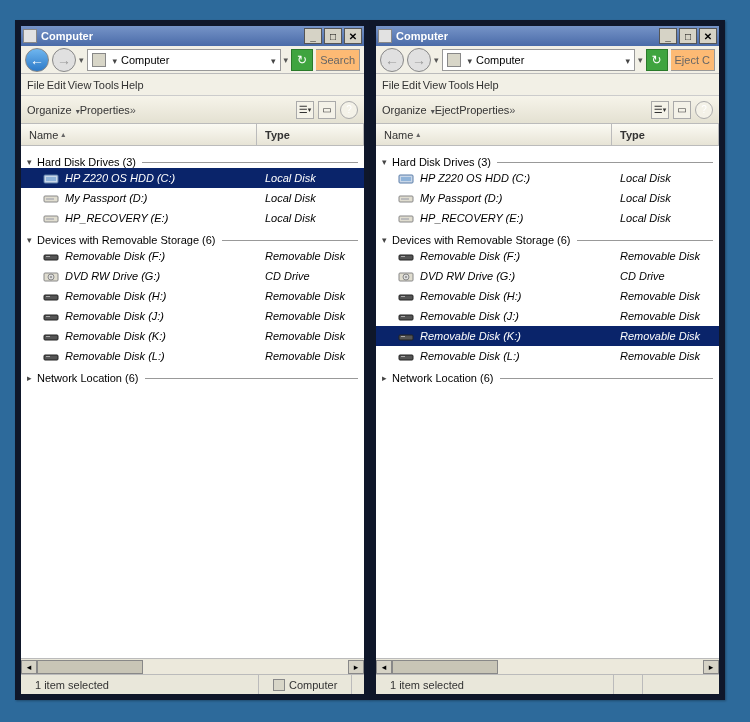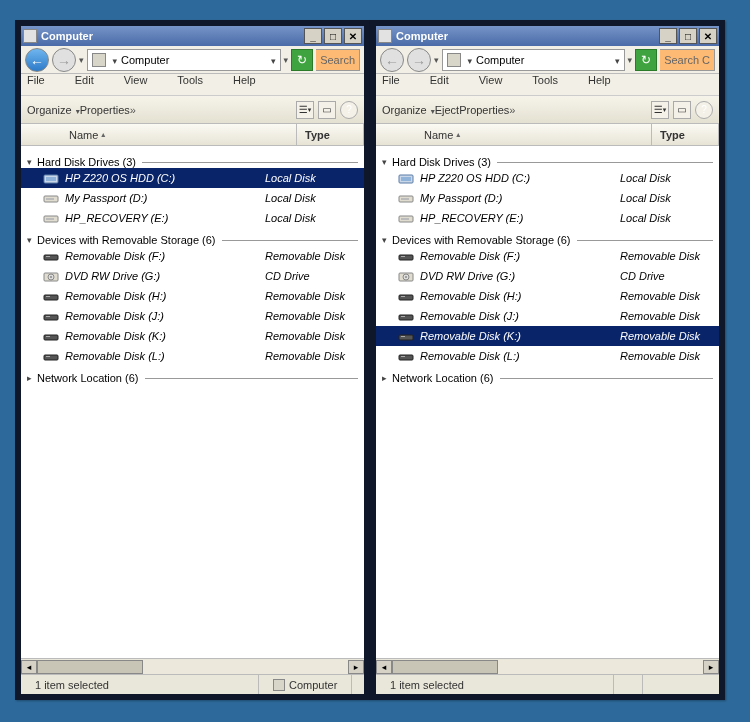--- a/index.html
+++ b/index.html
@@ -20,30 +20,30 @@
           display: flex; align-items: center; justify-content: center; color: #000; font-size: 10px; cursor: pointer; }
   .navrow { height: 28px; background: #f2f0e6; border-bottom: 1px solid #bbb; display: flex; align-items: center; padding: 0 4px; gap: 3px; }
   .navbtn { width: 24px; height: 24px; border-radius: 50%; border: 1px solid #888; background: linear-gradient(#eef,#cde); display: flex; align-items: center; justify-content: center; font-size: 14px; cursor: pointer; }
   .navbtn.back { background: linear-gradient(#6fb6ef,#2d7ac8); color: #fff; }
   .navbtn.dis { background: #e0e0e0; color: #999; }
   .addr { flex: 1; height: 22px; border: 1px solid #999; background: #fff; display: flex; align-items: center; padding: 0 4px; font-size: 11px; gap: 4px; }
   .addr .aicon { width: 14px; height: 14px; background: #d8d6c8; border: 1px solid #888; }
   .addr .drop::after { content: "▾"; font-size: 9px; color: #444; margin-left: 3px; }
   .refresh { width: 22px; height: 22px; border: 1px solid #2a7a2a; background: #3fa43f; color: #fff; display:flex;align-items:center;justify-content:center; font-size:12px; cursor:pointer;}
   .searchbit { height: 22px; border: 1px solid #999; border-left:0; background:#fdba74; padding:0 4px; font-size:11px; display:flex; align-items:center; color:#666; min-width:36px;}
-  .menubar { height: 22px; background: #f2f0e6; border-bottom: 1px solid #ccc; display:flex; align-items:flex-start; padding:0 6px; gap:30px; font-size:11px; color:#333;}
+  .menubar { height: 22px; background: #f2f0e6; border-bottom: 1px solid #ccc; display:flex; align-items:center; padding:0 6px; gap:2px; font-size:11px; color:#333;}
   .menubar span { cursor: pointer; }
   .toolbar { height: 28px; background: linear-gradient(#f6f4ea,#e4e1d2); border-bottom:1px solid #bbb; display:flex; align-items:center; padding:0 6px; gap:0; font-size:11px; color:#333;}
   .toolbar .tb { cursor:pointer; display:flex; align-items:center; gap:2px; }
   .toolbar .tb .arr::after{content:"▾";font-size:8px;color:#555;margin-left:2px;}
   .toolbar .chev::after{content:"»";color:#555;font-size:11px;}
   .toolbar .ricons { margin-left:auto; display:flex; gap:4px;}
   .toolbar .ri { width:18px;height:18px;border:1px solid #aaa;background:#f4f2e8;display:flex;align-items:center;justify-content:center;font-size:10px;cursor:pointer;}
   .helpicon{color:#fff;background:#3b78c8;border-radius:50%;border:1px solid #1a4b8a;}
-  .headers { height:22px; background:linear-gradient(#fbfaf3,#e7e4d6); border-bottom:1px solid #bbb; display:flex; font-size:11px; color:#333;padding-left:40px;}
+  .headers { height:22px; background:linear-gradient(#fbfaf3,#e7e4d6); border-bottom:1px solid #bbb; display:flex; font-size:11px; color:#333;}
   .hcell { border-right:1px solid #bbb; padding:3px 8px; display:flex;align-items:center;gap:3px;}
   .hcell.name{flex:0 0 236px;}
   .hcell.type{flex:1;font-weight:bold;}
   .sortarr{font-size:8px;color:#666;}
   .content { flex:1; background:#fff; overflow:hidden; font-size:11px; color:#000; position:relative; padding-top:4px;}
   .group { margin: 6px 0 2px 0;}
   .ghead { display:flex; align-items:center; padding:0 6px; cursor:pointer;}
   .garr{ font-size:9px; color:#444; width:10px;}
   .glabel{ color:#000; }
   .gline{ flex:1; height:1px; background:#999; margin-left:6px;}
@@ -250,21 +250,21 @@
     <span class="navbtn dis">→</span>
     <span style="font-size:9px;color:#555">▾</span>
     <div class="addr">
       <span class="aicon"></span>
       <span class="drop"></span>
       <span>Computer</span>
       <span class="drop" style="margin-left:auto"></span>
     </div>
     <span style="font-size:9px;color:#555">▾</span>
     <span class="refresh">↻</span>
-    <div class="searchbit">Search C</div>
+    <div class="searchbit">Eject C</div>
     </div>
     <div class="menubar">
       <span>File</span>
       <span>Edit</span>
       <span>View</span>
       <span>Tools</span>
       <span>Help</span>
     </div>
     <div class="toolbar">
       <span class="tb">Organize<span class="arr"></span></span>

